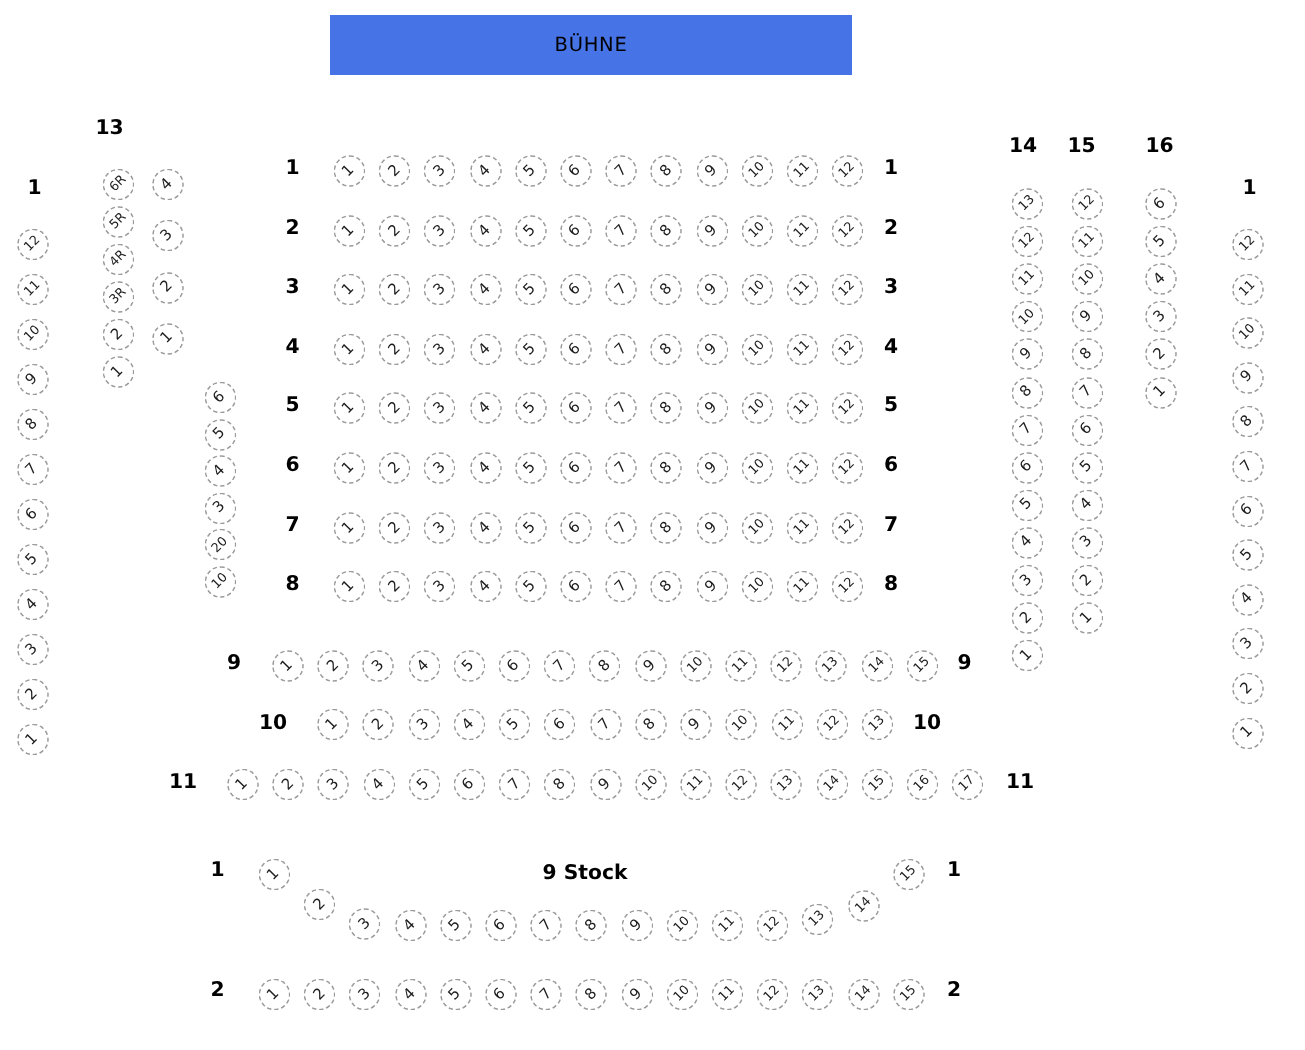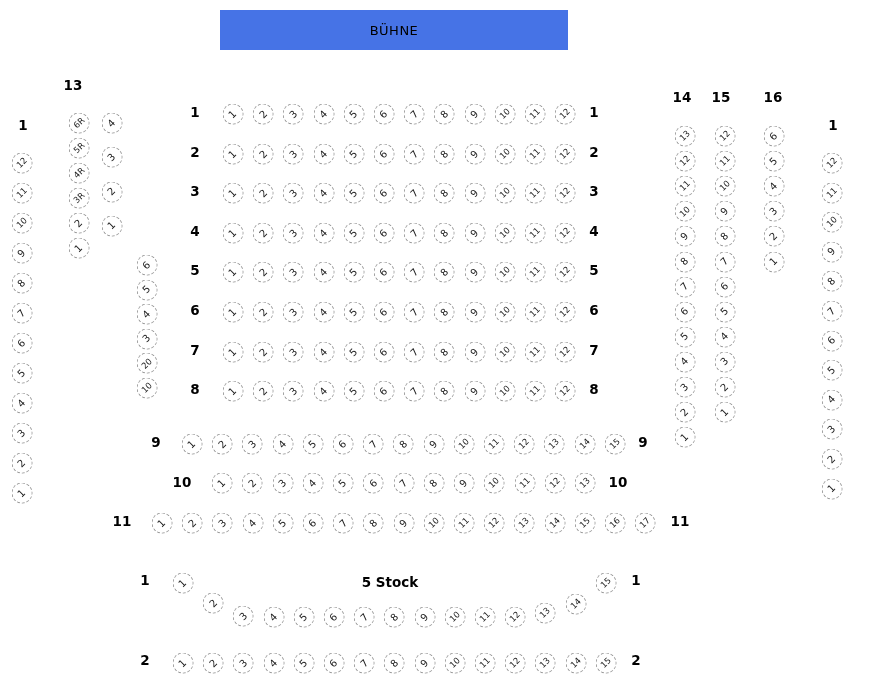--- a/index.html
+++ b/index.html
@@ -784,14 +784,14 @@
     <div class="lbl" style="left: 156px; top: 442px;">9</div>
     <div class="lbl" style="left: 643px; top: 442px;">9</div>
     <div class="lbl" style="left: 182px; top: 482px;">10</div>
     <div class="lbl" style="left: 618px; top: 482px;">10</div>
     <div class="lbl" style="left: 122px; top: 521px;">11</div>
     <div class="lbl" style="left: 680px; top: 521px;">11</div>
     <div class="lbl" style="left: 145px; top: 580px;">1</div>
     <div class="lbl" style="left: 636px; top: 580px;">1</div>
     <div class="lbl" style="left: 145px; top: 660px;">2</div>
     <div class="lbl" style="left: 636px; top: 660px;">2</div>
-    <div class="lbl" style="left: 390px; top: 582px;">5 Stock</div>
+    <div class="lbl" style="left: 390px; top: 582px;">9 Stock</div>
   </div>
 
 </body></html>

